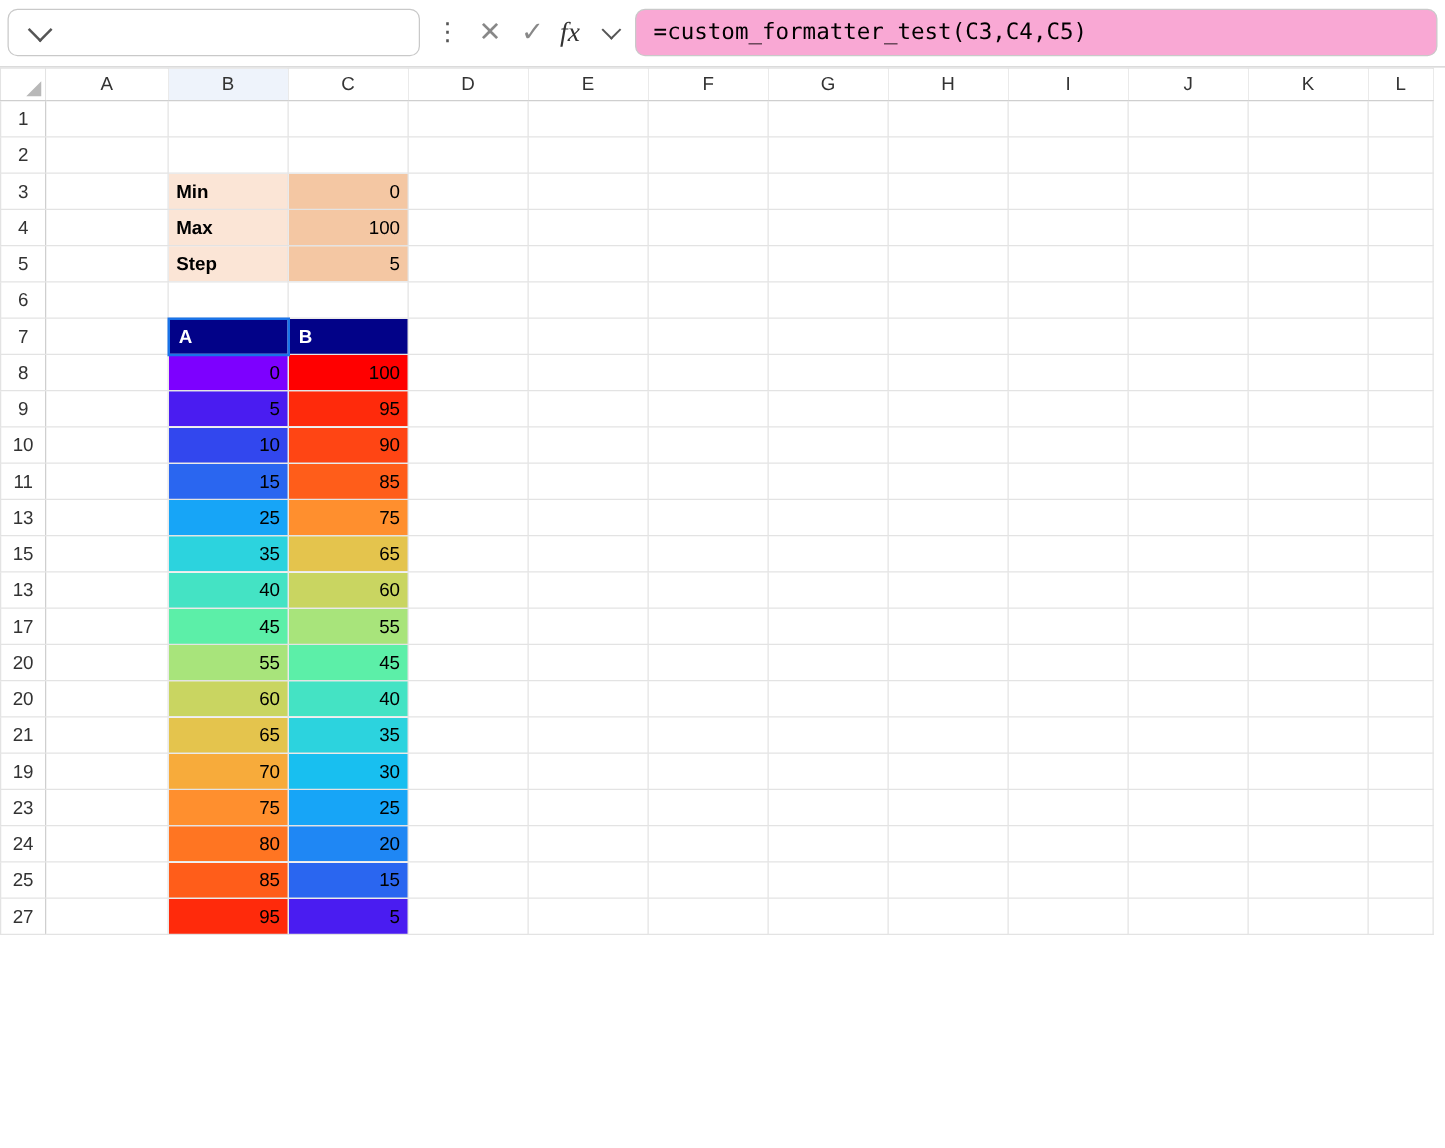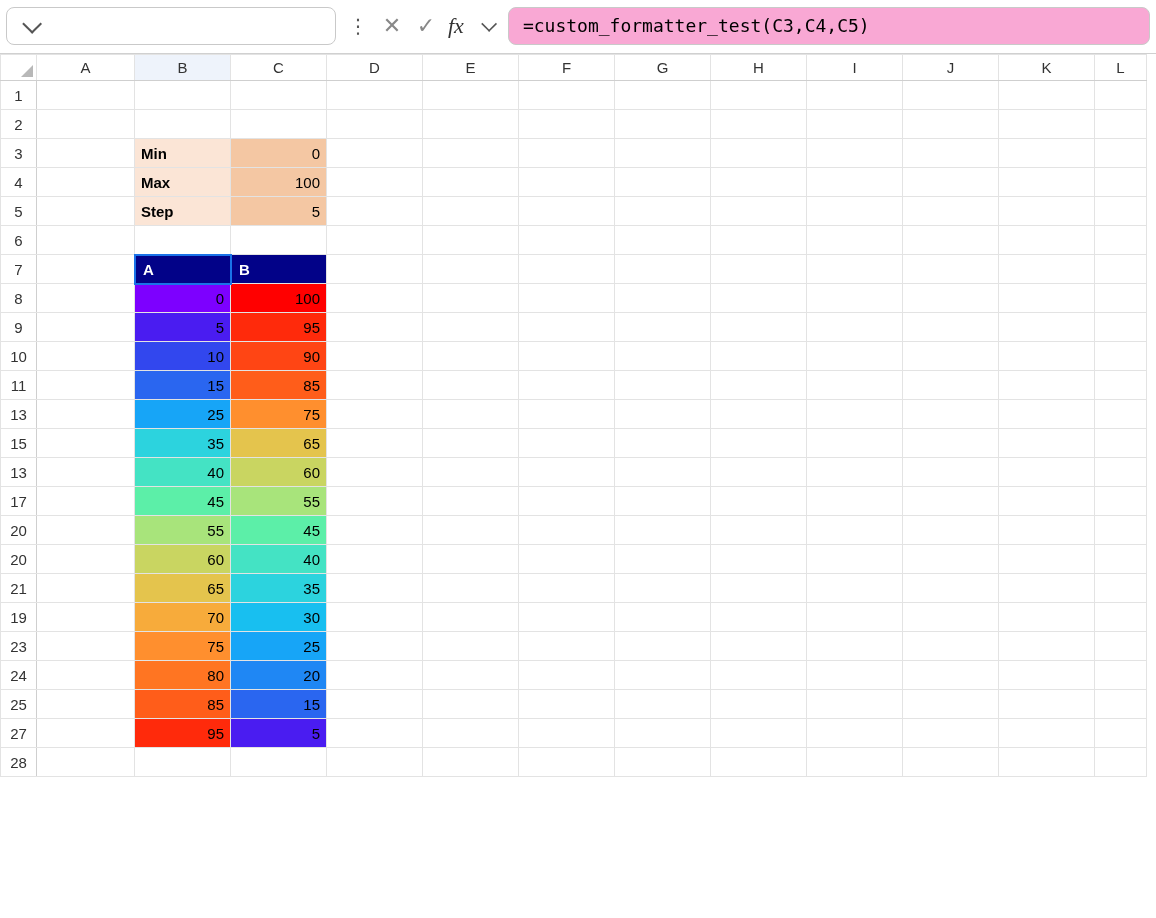--- a/index.html
+++ b/index.html
@@ -582,32 +582,17 @@
             <td></td>
             <td></td>
             <td></td>
             <td></td>
             <td></td>
             <td></td>
             <td></td>
             <td></td>
             <td></td>
           </tr>
-          <tr>
-            <th class="rowhdr">28</th>
-            <td></td>
-            <td></td>
-            <td></td>
-            <td></td>
-            <td></td>
-            <td></td>
-            <td></td>
-            <td></td>
-            <td></td>
-            <td></td>
-            <td></td>
-            <td></td>
-          </tr>
         </tbody>
     </table>
   </div>
 
 </div>
 
 </body></html>

